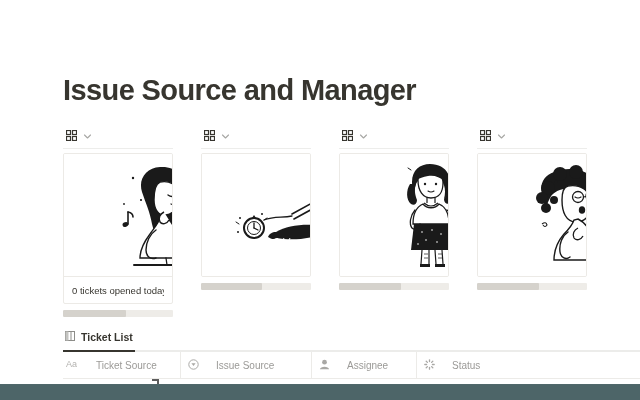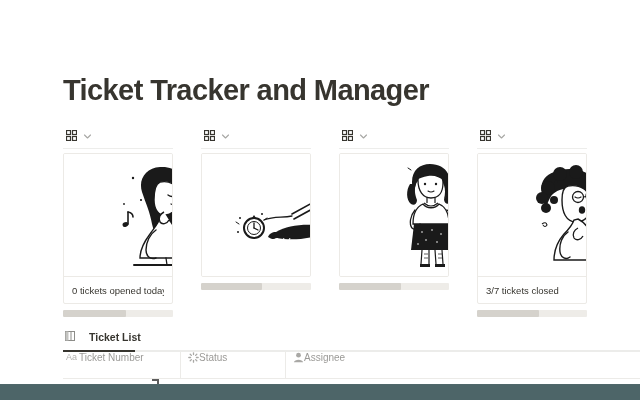--- a/index.html
+++ b/index.html
@@ -97,21 +97,21 @@
   }
 
   
   .table-section {
     position: absolute;
     left: 63px; top: 328px;
     width: 577px;
   }
   .tabs { display: flex; align-items: center; height: 22px; }
   .tab {
-    display: flex; align-items: center; gap: 14px;
+    display: flex; align-items: center; gap: 6px;
     padding: 0 4px 5px 2px;
     font-size: 10.5px;
     font-weight: 600;
     color: #37352f;
     white-space: nowrap;
   }
   .tab-underline-row {
     position: relative;
     height: 2px;
     background: #ececea;
@@ -124,21 +124,22 @@
     background: #37352f;
   }
 
   .col-headers {
     display: flex;
     height: 26px;
     align-items: center;
   }
   .col {
     display: flex;
-    gap: 0;
+    align-items: center;
+    gap: 17px;
     height: 26px;
     padding-left: 7px;
     border-right: 1px solid #ecebe8;
     font-size: 10px;
     color: #9b9a97;
     white-space: nowrap;
     overflow: hidden;
   }
   .col:last-child { border-right: none; }
   .col-0 { width: 118px; flex: 0 0 118px; padding-left: 3px; }
@@ -172,21 +173,21 @@
     width: 7px; height: 5px;
     border-top: 2px solid #5d5d5d;
     border-right: 2px solid #5d5d5d;
   }
 </style>
 </head>
 <body>
 
 <div id="page">
 
-  <div class="page-title">Ticket Tracker and Manager</div>
+  <div class="page-title">Issue Source and Manager</div>
 
   <div class="cards">
 
     <div class="card-col">
       <div class="card-head">
         <span class="grid-icon">
           <svg width="11" height="11" viewBox="0 0 11 11">
             <rect x="0.5" y="0.5" width="4" height="4" fill="none" stroke="#37352f" stroke-width="1.2"></rect>
             <rect x="6.5" y="0.5" width="4" height="4" fill="none" stroke="#37352f" stroke-width="1.2"></rect>
             <rect x="0.5" y="6.5" width="4" height="4" fill="none" stroke="#37352f" stroke-width="1.2"></rect>
@@ -410,23 +411,20 @@
 
             <path d="M42 68 C36 72 33 80 34 88 C35 94 40 96 44 93" fill="none" stroke="#1a1a1a" stroke-width="1.4" stroke-linecap="round"></path>
             <path d="M52 64 C48 66 46 70 48 74 C50 77 55 76 57 72" fill="#ffffff" stroke="#1a1a1a" stroke-width="1.3"></path>
 
             <path d="M16 60 q4 -3 5 1 q-2 3 -4 0" fill="none" stroke="#1a1a1a" stroke-width="1.1"></path>
             <circle cx="30" cy="18" r="1.4" fill="#1a1a1a"></circle>
 
             <circle cx="76" cy="74" r="5" fill="none" stroke="#1a1a1a" stroke-width="1.3"></circle>
           </svg>
         </div>
-        <div class="card-label-wrap">
-          <span class="card-label">3/7 tickets closed</span>
-        </div>
       </div>
       <div class="card-scroll">
         <div class="card-scroll-thumb" style="width:56%"></div>
       </div>
     </div>
 
   </div>
 
   <div class="table-section">
 
@@ -447,53 +445,62 @@
     </div>
 
     <div class="col-headers">
 
       <div class="col col-0">
         <span class="col-icon">
           <svg width="13" height="10" viewBox="0 0 13 10">
             <text x="0" y="8" font-family="Liberation Sans, sans-serif" font-size="9" fill="#b4b3b0">Aa</text>
           </svg>
         </span>
-        <span>Ticket Number</span>
-      </div>
-
-
+        <span>Ticket Source</span>
+      </div>
+
+
+      <div class="col col-2">
+        <span class="col-icon">
+          <svg width="11" height="11" viewBox="0 0 11 11">
+            <circle cx="5.5" cy="5.5" r="4.7" fill="none" stroke="#a9a8a5" stroke-width="1"></circle>
+            <path d="M3.4 4.3 L5.5 7 L7.6 4.3 Z" fill="#a9a8a5"></path>
+          </svg>
+        </span>
+        <span>Issue Source</span>
+      </div>
+
+      <div class="col col-4">
+        <span class="col-icon">
+          <svg width="11" height="11" viewBox="0 0 11 11">
+            <circle cx="5.5" cy="3.2" r="2.4" fill="#a9a8a5"></circle>
+            <path d="M0.9 10.3 C1.3 6.9 9.7 6.9 10.1 10.3 Z" fill="#a9a8a5"></path>
+          </svg>
+        </span>
+        <span>Assignee</span>
+      </div>
 
       <div class="col col-3">
         <span class="col-icon">
           <svg width="11" height="11" viewBox="0 0 11 11">
             <g stroke="#a9a8a5" stroke-width="1.3" stroke-linecap="round">
               <path d="M5.5 0.8 L5.5 2.6"></path>
               <path d="M5.5 8.4 L5.5 10.2"></path>
               <path d="M0.8 5.5 L2.6 5.5"></path>
               <path d="M8.4 5.5 L10.2 5.5"></path>
               <path d="M2.2 2.2 L3.4 3.4"></path>
               <path d="M7.6 7.6 L8.8 8.8"></path>
               <path d="M2.2 8.8 L3.4 7.6"></path>
               <path d="M7.6 3.4 L8.8 2.2"></path>
             </g>
           </svg>
         </span>
         <span>Status</span>
       </div>
 
-      <div class="col col-4">
-        <span class="col-icon">
-          <svg width="11" height="11" viewBox="0 0 11 11">
-            <circle cx="5.5" cy="3.2" r="2.4" fill="#a9a8a5"></circle>
-            <path d="M0.9 10.3 C1.3 6.9 9.7 6.9 10.1 10.3 Z" fill="#a9a8a5"></path>
-          </svg>
-        </span>
-        <span>Assignee</span>
-      </div>
-
     </div>
     <div class="col-rule"></div>
   </div>
 
   <div class="bottom-rule"></div>
   <div class="bottom-cursor"></div>
   <div class="bottom-bar"></div>
 
 </div>
 

